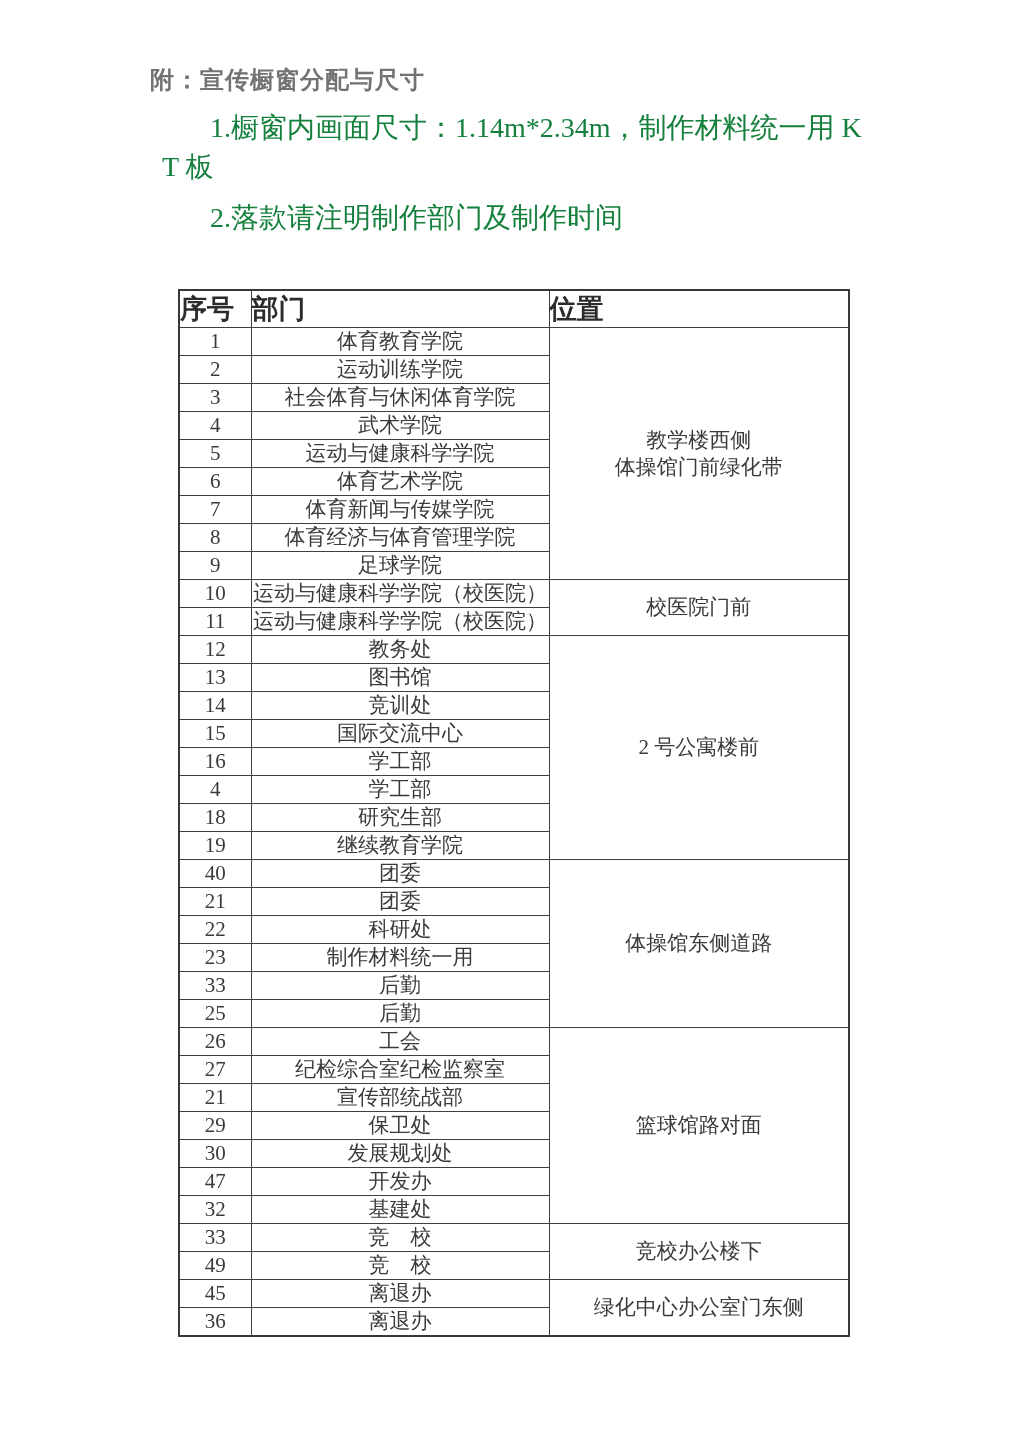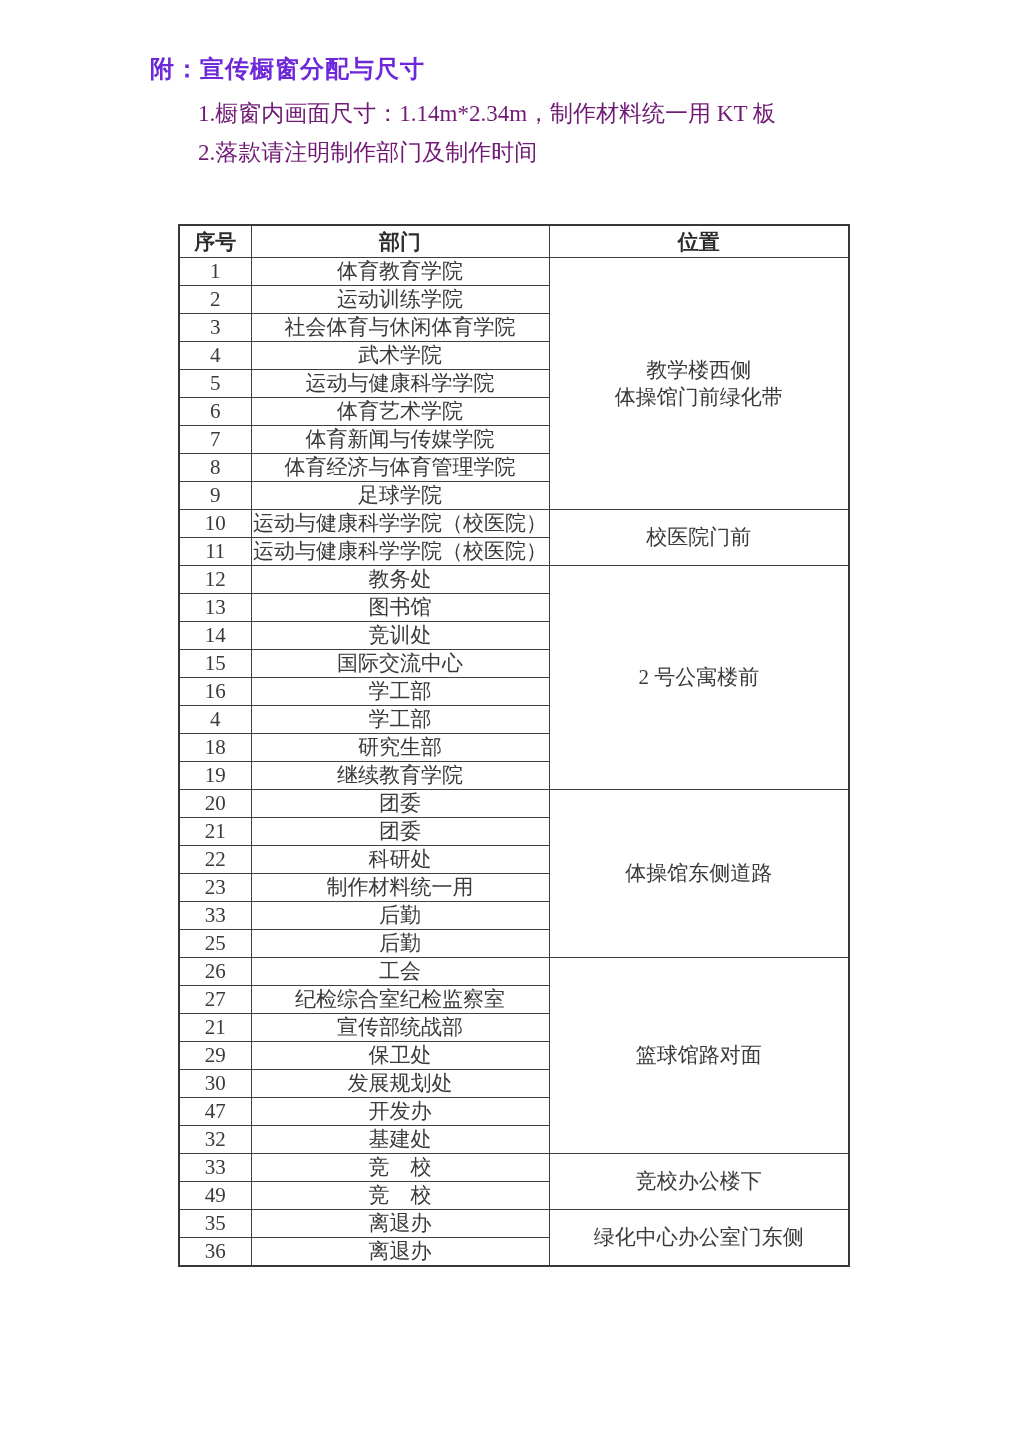--- a/index.html
+++ b/index.html
@@ -17,51 +17,51 @@
   }
   .content {
     position: absolute;
     left: 150px;
     top: 52px;
     width: 726px;
   }
   .doc-title {
     font-size: 24px;
     font-weight: bold;
-    color: #6d28d9;
-    margin: 1px 0 9px 0;
+    color: #737373;
+    margin: 12px 0 9px 0;
     letter-spacing: 1px;
     font-family: Liberation Serif, serif;
   }
   .doc-par {
-    font-size: 23px;
+    font-size: 28px;
     line-height: 39px;
-    margin: 0;
+    margin: 12px;
     text-indent: 48px;
-    color: #701a75;
+    color: #15803d;
     width: 706px;
     word-break: break-all;
   }
   .win-table {
     border-collapse: collapse;
     table-layout: fixed;
     margin: 52px 0 0 28px;
     border: 2px solid #383838;
     width: 672px;
   }
   .col-no   { width: 72px; }
   .col-dept { width: 298px; }
   .col-loc  { width: 300px; }
   .win-table th {
     border: 1px solid #3f3f3f;
-    font-size: 21px;
+    font-size: 27px;
     font-weight: bold;
     color: #2c2c2c;
     height: 31px;
-    text-align: center;
+    text-align: left;
     padding: 0;
   }
   .win-table td {
     border: 1px solid #3f3f3f;
     font-size: 21px;
     color: #3a3a3a;
     height: 27px;
     line-height: 27px;
     text-align: center;
     padding: 0;
@@ -172,21 +172,21 @@
         </tr>
         <tr>
           <td>18</td>
           <td>研究生部</td>
         </tr>
         <tr>
           <td>19</td>
           <td>继续教育学院</td>
         </tr>
         <tr>
-          <td>20</td>
+          <td>40</td>
           <td>团委</td>
           <td class="loc-cell" rowspan="6">体操馆东侧道路</td>
         </tr>
         <tr>
           <td>21</td>
           <td>团委</td>
         </tr>
         <tr>
           <td>22</td>
           <td>科研处</td>
@@ -235,21 +235,21 @@
         <tr>
           <td>33</td>
           <td>竞　校</td>
           <td class="loc-cell" rowspan="2">竞校办公楼下</td>
         </tr>
         <tr>
           <td>49</td>
           <td>竞　校</td>
         </tr>
         <tr>
-          <td>35</td>
+          <td>45</td>
           <td>离退办</td>
           <td class="loc-cell" rowspan="2">绿化中心办公室门东侧</td>
         </tr>
         <tr>
           <td>36</td>
           <td>离退办</td>
         </tr>
       </tbody>
   </table>
 

